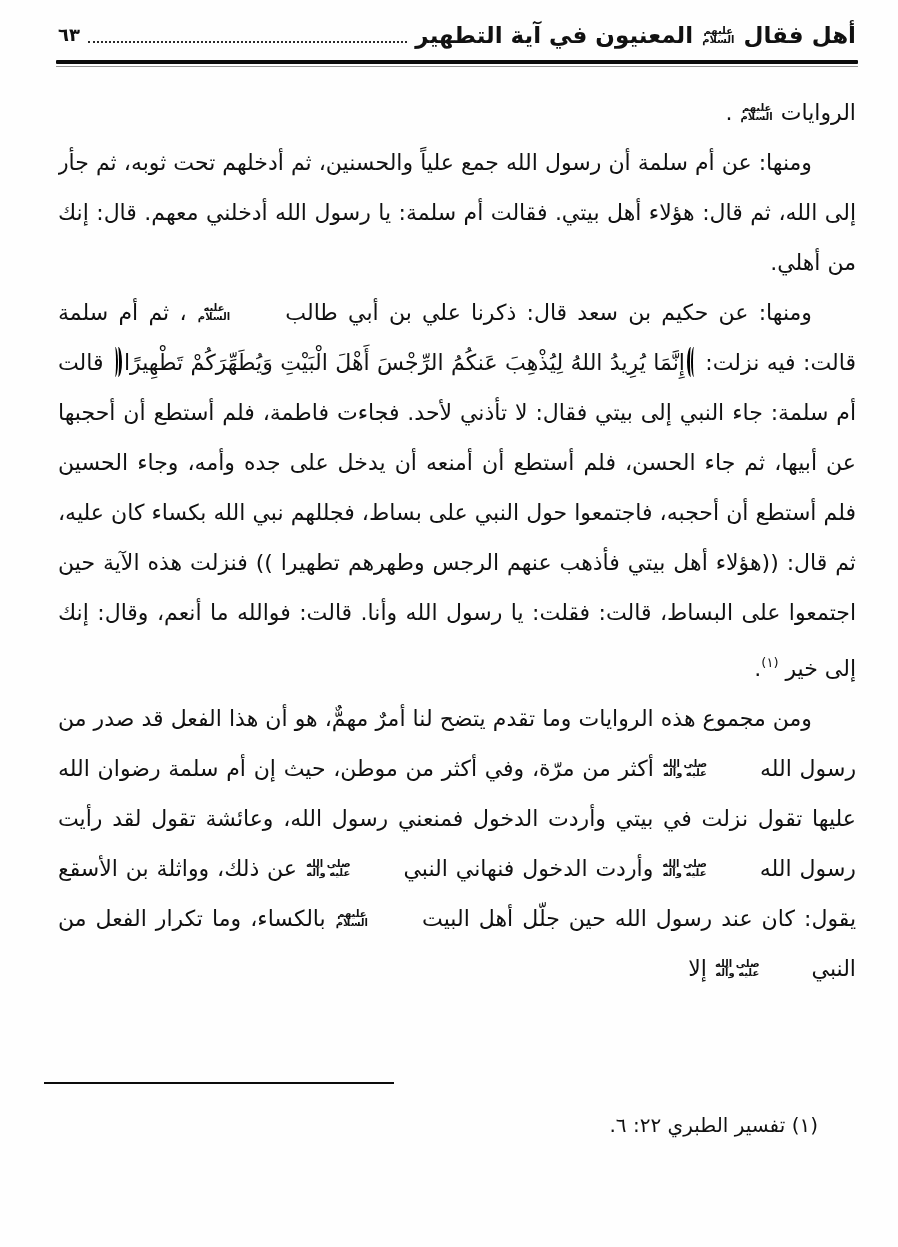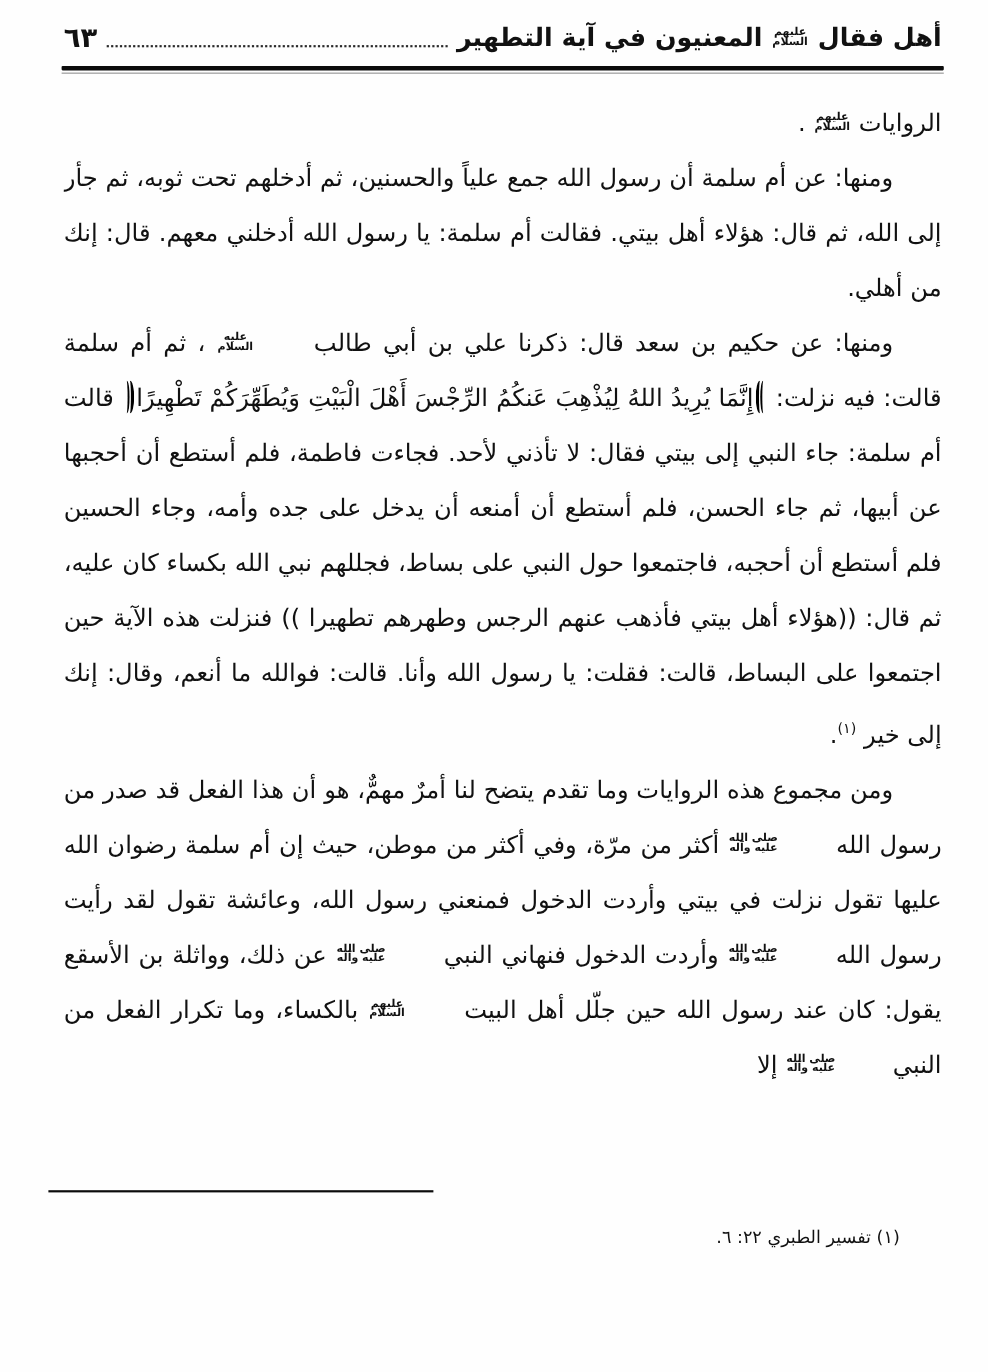--- a/index.html
+++ b/index.html
@@ -8,21 +8,21 @@
     background:#fefefe;color:#111;direction:rtl;
     font-family:"DejaVu Sans",sans-serif;
   }
   
   .running-head{
     position:absolute;top:20px;right:42px;left:58px;
     display:flex;align-items:flex-end;
   }
   .chapter-title{font-size:23px;font-weight:bold;white-space:nowrap;line-height:30px;}
   .leader{flex:1 1 auto;border-bottom:2px dotted #2a2a2a;margin:0 8px 7px 8px;height:1px;min-width:40px;}
-  .page-number{font-size:25px;font-weight:bold;line-height:30px;}
+  .page-number{font-size:18px;font-weight:bold;line-height:30px;}
   .header-rule{position:absolute;top:60px;right:40px;left:56px;height:4px;background:#0c0c0c;border-radius:1px;}
   .header-rule-thin{position:absolute;top:66px;right:40px;left:56px;height:1px;background:#3a3a3a;opacity:.55;}
   
   .body-text{
     position:absolute;top:88px;right:42px;left:58px;height:988px;overflow:hidden;
     font-size:22px;line-height:50px;text-align:justify;text-justify:inter-word;
   }
   .body-text p{margin:0;}
   .body-text p.indent{text-indent:44px;}
   .bold{font-weight:normal;}
@@ -38,21 +38,21 @@
   .qb{display:inline-block;width:11px;height:30px;position:relative;vertical-align:-7px;margin:0 1px;}
   .qb::before,.qb::after{content:'';position:absolute;top:0;bottom:0;}
   .qb-open::before{left:1px;right:2px;border-left:3px solid #000;border-radius:50% 0 0 50% / 50% 0 0 50%;}
   .qb-open::after{left:5px;right:0;border-left:2px solid #000;border-radius:50% 0 0 50% / 50% 0 0 50%;}
   .qb-close::before{right:1px;left:2px;border-right:3px solid #000;border-radius:0 50% 50% 0 / 0 50% 50% 0;}
   .qb-close::after{right:5px;left:0;border-right:2px solid #000;border-radius:0 50% 50% 0 / 0 50% 50% 0;}
   
   .footnote-rule{position:absolute;top:1082px;left:44px;width:350px;height:2px;background:#0c0c0c;}
   .footnote{
     position:absolute;top:1108px;right:80px;left:58px;
-    font-size:16px;line-height:34px;text-align:right;
+    font-size:20px;line-height:34px;text-align:right;
   }
 </style>
 </head>
 <body>
 
 <div class="page">
 
   <div class="running-head">
     <div class="chapter-title">
       <span>أهل فقال</span>

